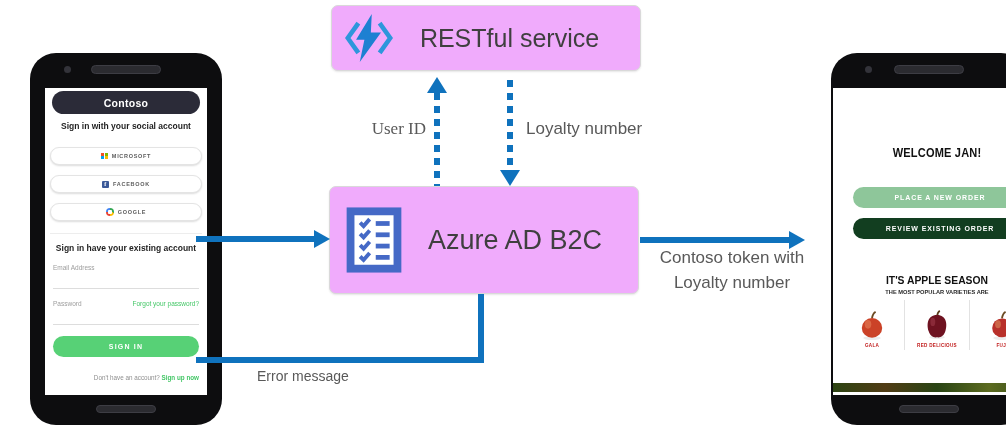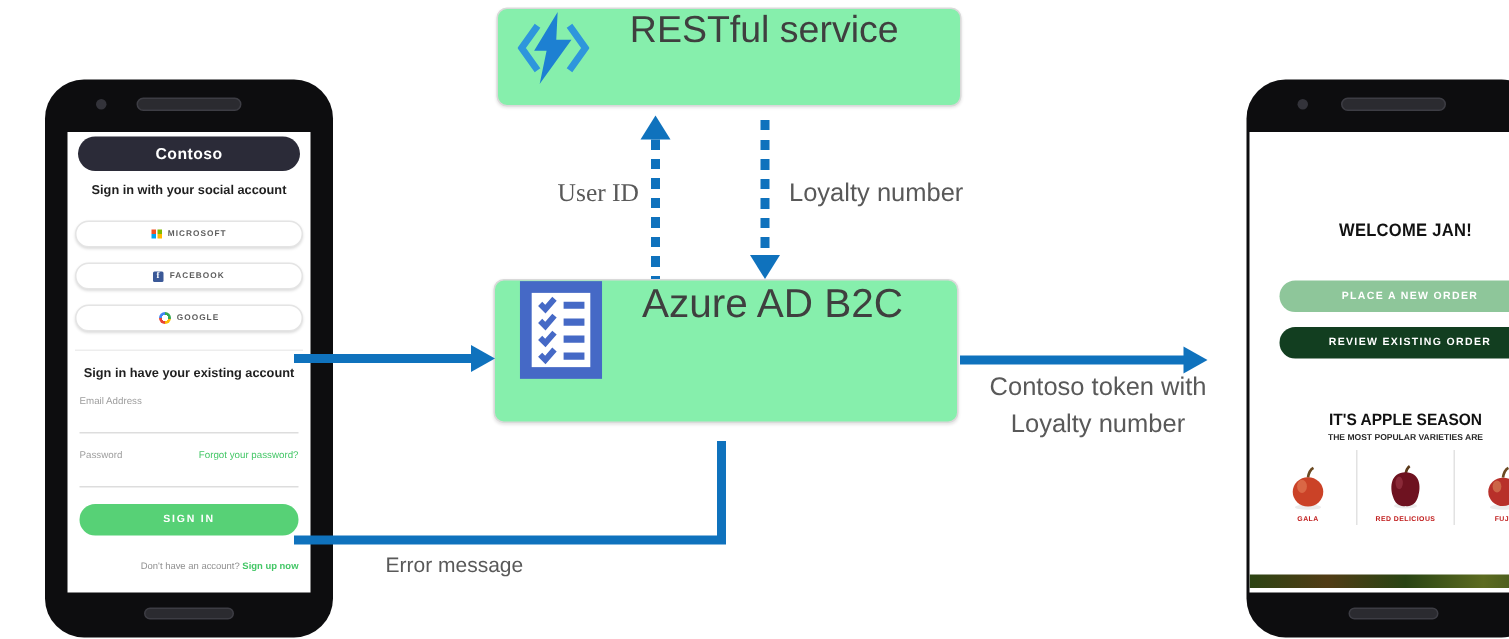--- a/index.html
+++ b/index.html
@@ -43,25 +43,25 @@
   .obtn2 { top: 130px; background: #123e20; }
   .apple-head { position: absolute; left: 0; right: 0; top: 186px; text-align: center; font-weight: bold; font-size: 11px; color: #111; transform: scaleX(.94); }
   .apple-sub { position: absolute; left: 0; right: 0; top: 201px; text-align: center; font-weight: bold; font-size: 5.7px; color: #2a2a2a; }
   .apple-row { position: absolute; left: 7px; right: 7px; top: 212px; height: 50px; display: flex; }
   .apple-cell { flex: 1; display: flex; flex-direction: column; align-items: center; justify-content: flex-end; padding-bottom: 2px; }
   .apple-cell.mid { border-left: 1px solid #e2e2e2; border-right: 1px solid #e2e2e2; }
   .apple-name { font-size: 4.6px; font-weight: bold; color: #c01a1a; margin-top: 2px; letter-spacing: .3px; }
   .photo-strip { position: absolute; left: 0; right: 0; bottom: 3px; height: 9px; background: linear-gradient(90deg,#2c4413,#513c15,#294414,#5c6b20,#31481a); }
 
   
-  .dbox { position: absolute; background: #86efac; border: 1px solid #d9d9d9; border-radius: 7px; box-shadow: 0 1px 2px rgba(0,0,0,.1); display: flex; }
+  .dbox { position: absolute; background: #f0abfc; border: 1px solid #d9d9d9; border-radius: 7px; box-shadow: 0 1px 2px rgba(0,0,0,.1); display: flex; align-items: center; }
   .dbox .dlabel-text { flex: 1; text-align: center; color: #3f3f3f; }
   #rest-box { left: 331px; top: 5px; width: 310px; height: 66px; }
   #rest-box .dlabel-text { font-size: 25px; padding-right: 14px; }
-  #b2c-box { left: 329px; top: 186px; width: 310px; height: 96px; }
+  #b2c-box { left: 329px; top: 186px; width: 310px; height: 108px; }
   #b2c-box .dlabel-text { font-size: 27px; padding-right: 10px; }
 
   
   .hline { position: absolute; height: 6px; background: #0f72bd; }
   .vline { position: absolute; width: 6px; background: #0f72bd; }
   .head-right { position: absolute; width: 0; height: 0; border-top: 9px solid transparent; border-bottom: 9px solid transparent; border-left: 16px solid #0f72bd; }
   .vdots { position: absolute; width: 6px; background-image: repeating-linear-gradient(to bottom, #0f72bd 0 7px, rgba(0,0,0,0) 7px 13px); }
   .head-up { position: absolute; width: 0; height: 0; border-left: 10px solid transparent; border-right: 10px solid transparent; border-bottom: 16px solid #0f72bd; }
   .head-down { position: absolute; width: 0; height: 0; border-left: 10px solid transparent; border-right: 10px solid transparent; border-top: 16px solid #0f72bd; }
 

